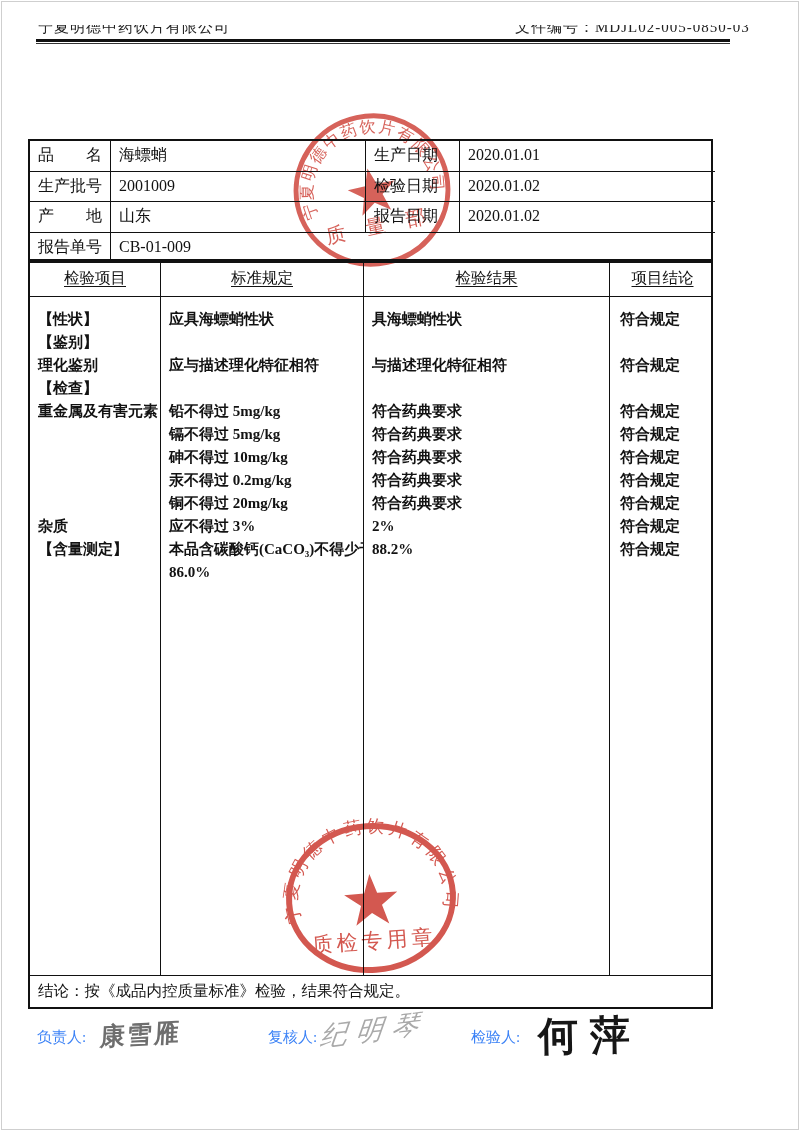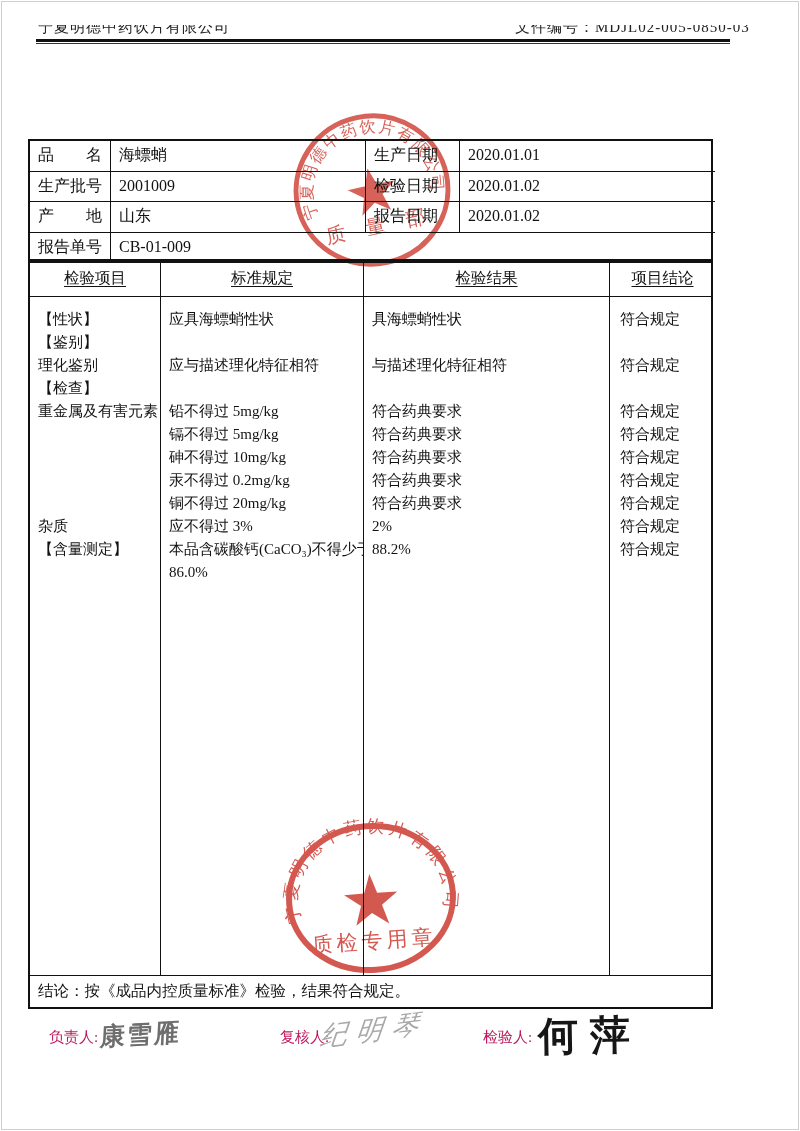--- a/index.html
+++ b/index.html
@@ -39,30 +39,30 @@
   .it-cell.span3 { grid-column:2 / 5; }
 
   
   .insp-table { position:absolute; left:28px; top:261px; width:685px; height:748px;
     border:2px solid #111; font-size:15px; }
   .insp-head { display:grid; grid-template-columns:131px 203px 246px 105px; height:34px;
     border-bottom:1.5px solid #111;font-family:Liberation Mono, monospace; }
   .insp-head .hcell { border-right:1.5px solid #111; text-align:center; line-height:32px; font-size:15.5px; }
   .insp-head .hcell:last-child { border-right:none; }
   .insp-head .hcell span { text-decoration:underline; text-underline-offset:3px; }
-  .insp-body { display:grid; grid-template-columns:131px 203px 246px 105px; height:678px; }
+  .insp-body { display:grid; grid-template-columns:131px 203px 246px 105px; height:678px;font-weight:bold; }
   .insp-col { border-right:1.5px solid #111; padding-top:11px; overflow:hidden; }
   .insp-col:last-child { border-right:none; }
   .insp-col .ln { height:23px; line-height:23px; padding-left:8px; white-space:nowrap; }
   .insp-col.c4 .ln { padding-left:10px; }
   .insp-concl { height:32px; border-top:1.5px solid #111; line-height:30px;
     padding-left:8px; font-weight:normal; font-size:15.5px; white-space:nowrap; }
 
   
-  .sig-label { position:absolute; font-size:15px; color:#be185d;margin-left:12px; }
+  .sig-label { position:absolute; font-size:15px; color:#3b82f6; }
   .sig-name { position:absolute; white-space:nowrap; }
   .sig-1 { left:100px; top:1018px; font-size:25px; color:#6e6e6e; letter-spacing:2px;
     transform:rotate(-3deg) skewX(-6deg); font-weight:bold; }
   .sig-2 { left:320px; top:1012px; font-size:27px; color:#a9a9a9; letter-spacing:9px;
     font-style:italic; transform:rotate(-7deg) skewX(-14deg); }
   .sig-3 { left:538px; top:1008px; font-size:40px; color:#161616; letter-spacing:12px;
     font-weight:bold; transform:rotate(-1deg); }
   svg text { font-family:"Liberation Serif","DejaVu Serif",serif; }
 </style>
 </head>

